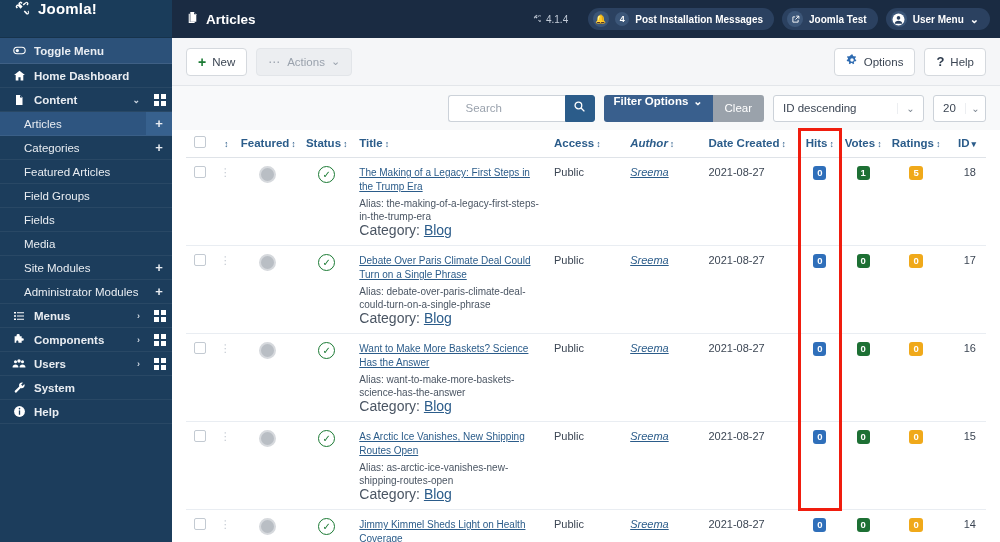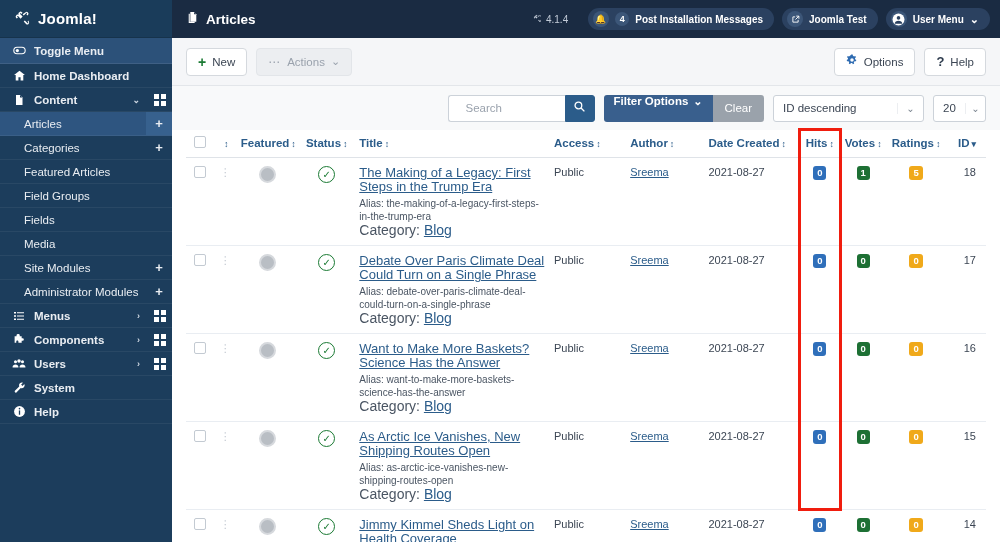--- a/index.html
+++ b/index.html
@@ -16,21 +16,21 @@
   
   #sidebar {
     width: 172px; height: 542px;
     background: #1c3d5c;
     color: #fff;
     flex: 0 0 172px;
     overflow: hidden;
   }
   .brand {
     height: 38px; background: #1a3c5a;
-    display: flex; align-items: center; gap: 7px;
+    display: flex; align-items: flex-start; gap: 7px;
     padding-left: 14px;
     border-bottom: 1px solid #16334c;
   }
   .brand .logo { width: 17px; height: 17px; flex: 0 0 17px; }
   .brand .wordmark {
     font-size: 15px; font-weight: bold; letter-spacing: .2px; color: #fff;
   }
   .menu { list-style: none; }
   .menu li.mi {
     display: flex; align-items: center;
@@ -150,40 +150,40 @@
   tbody td {
     font-size: 11px; color: #3c4654; padding: 8px 4px;
     border-bottom: 1px solid #e9edf2; vertical-align: top;
   }
   .c-chk { width: 26px; text-align:center;}
   .c-ord { width: 22px; text-align:center;}
   .c-feat { width: 58px; text-align:center; }
   .c-stat { width: 54px; text-align:center; }
   .c-title { width: 184px; }
   .c-acc { width: 72px; }
-  .c-auth { width: 74px; }
+  .c-auth { width: 74px; font-style: italic; }
   .c-date { width: 90px; }
   .c-hits { width: 38px; text-align:center; }
   .c-votes { width: 44px; text-align:center; }
   .c-rat { width: 56px; text-align:center; }
   .c-id { width: 38px; text-align:right; padding-right:10px;}
   .chkbox { width: 12px; height: 12px; border: 1px solid #c3cad2; border-radius: 2px; display:inline-block; background:#fff;}
   .dots3 { color:#c3cad2; font-size:11px; letter-spacing:0; line-height:1;}
   .feat-ic {
     width: 17px; height: 17px; border-radius: 50%;
     border: 2px solid #d6d9dd; background: #b9bec4; display: inline-block;
   }
   .stat-ic {
     width: 17px; height: 17px; border-radius: 50%;
     border: 1.5px solid #1a7a33; color: #1a7a33;
     display: inline-flex; align-items:center; justify-content:center;
     font-size: 10px; line-height:1;
   }
   .title-link {
-    color: #2b5c8a; text-decoration: underline; font-size: 13px;
+    color: #2b5c8a; text-decoration: underline; font-size: 10px;
     display: block; line-height: 14px;
   }
   .alias { color: #4a5563; font-size: 10px; line-height: 13px; margin-top: 3px; }
   .cat { color: #4a5563; font-size: 14px; line-height: 13px; margin-top: 1px;}
   .cat a, .auth-link { color: #2b5c8a; text-decoration: underline; }
   .badge {
     display: inline-block; min-width: 12px; padding: 2px 4px;
     border-radius: 3px; color: #fff; font-size: 9.5px; font-weight: bold;
     line-height: 1.1; text-align:center;
   }

